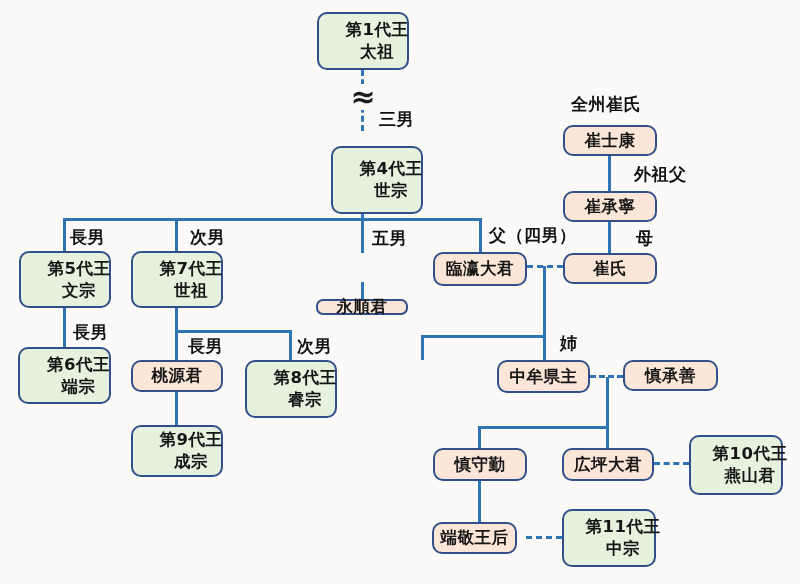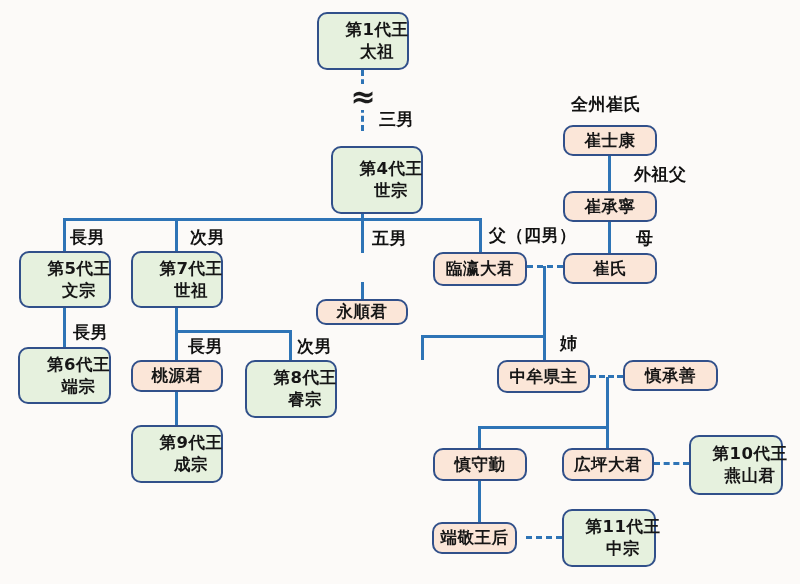--- a/index.html
+++ b/index.html
@@ -87,21 +87,21 @@
       <span>文宗</span>
     </div>
     <div class="box king" style="left: 18px; top: 347px; width: 93px; height: 57px;">
       <span>第6代王</span>
       <span>端宗</span>
     </div>
     <div class="box king" style="left: 131px; top: 251px; width: 92px; height: 57px;">
       <span>第7代王</span>
       <span>世祖</span>
     </div>
-    <div class="box relative" style="left: 316px; top: 299px; width: 92px; height: 26px;">
+    <div class="box relative" style="left: 316px; top: 299px; width: 92px; height: 16px; border-radius: 7px;">
       <span>永順君</span>
     </div>
     <div class="box relative" style="left: 433px; top: 252px; width: 94px; height: 34px;">
       <span>臨瀛大君</span>
     </div>
     <div class="box relative" style="left: 563px; top: 125px; width: 94px; height: 31px;">
       <span>崔士康</span>
     </div>
     <div class="box relative" style="left: 563px; top: 191px; width: 94px; height: 31px;">
       <span>崔承寧</span>
@@ -109,21 +109,21 @@
     <div class="box relative" style="left: 563px; top: 253px; width: 94px; height: 31px;">
       <span>崔氏</span>
     </div>
     <div class="box relative" style="left: 131px; top: 360px; width: 92px; height: 32px;">
       <span>桃源君</span>
     </div>
     <div class="box king" style="left: 245px; top: 360px; width: 92px; height: 58px;">
       <span>第8代王</span>
       <span>睿宗</span>
     </div>
-    <div class="box king" style="left: 131px; top: 425px; width: 92px; height: 58px;">
+    <div class="box king" style="left: 131px; top: 425px; width: 92px; height: 52px;">
       <span>第9代王</span>
       <span>成宗</span>
     </div>
     <div class="box relative" style="left: 497px; top: 360px; width: 93px; height: 33px;">
       <span>中牟県主</span>
     </div>
     <div class="box relative" style="left: 623px; top: 360px; width: 95px; height: 31px;">
       <span>慎承善</span>
     </div>
     <div class="box relative" style="left: 433px; top: 448px; width: 94px; height: 33px;">

